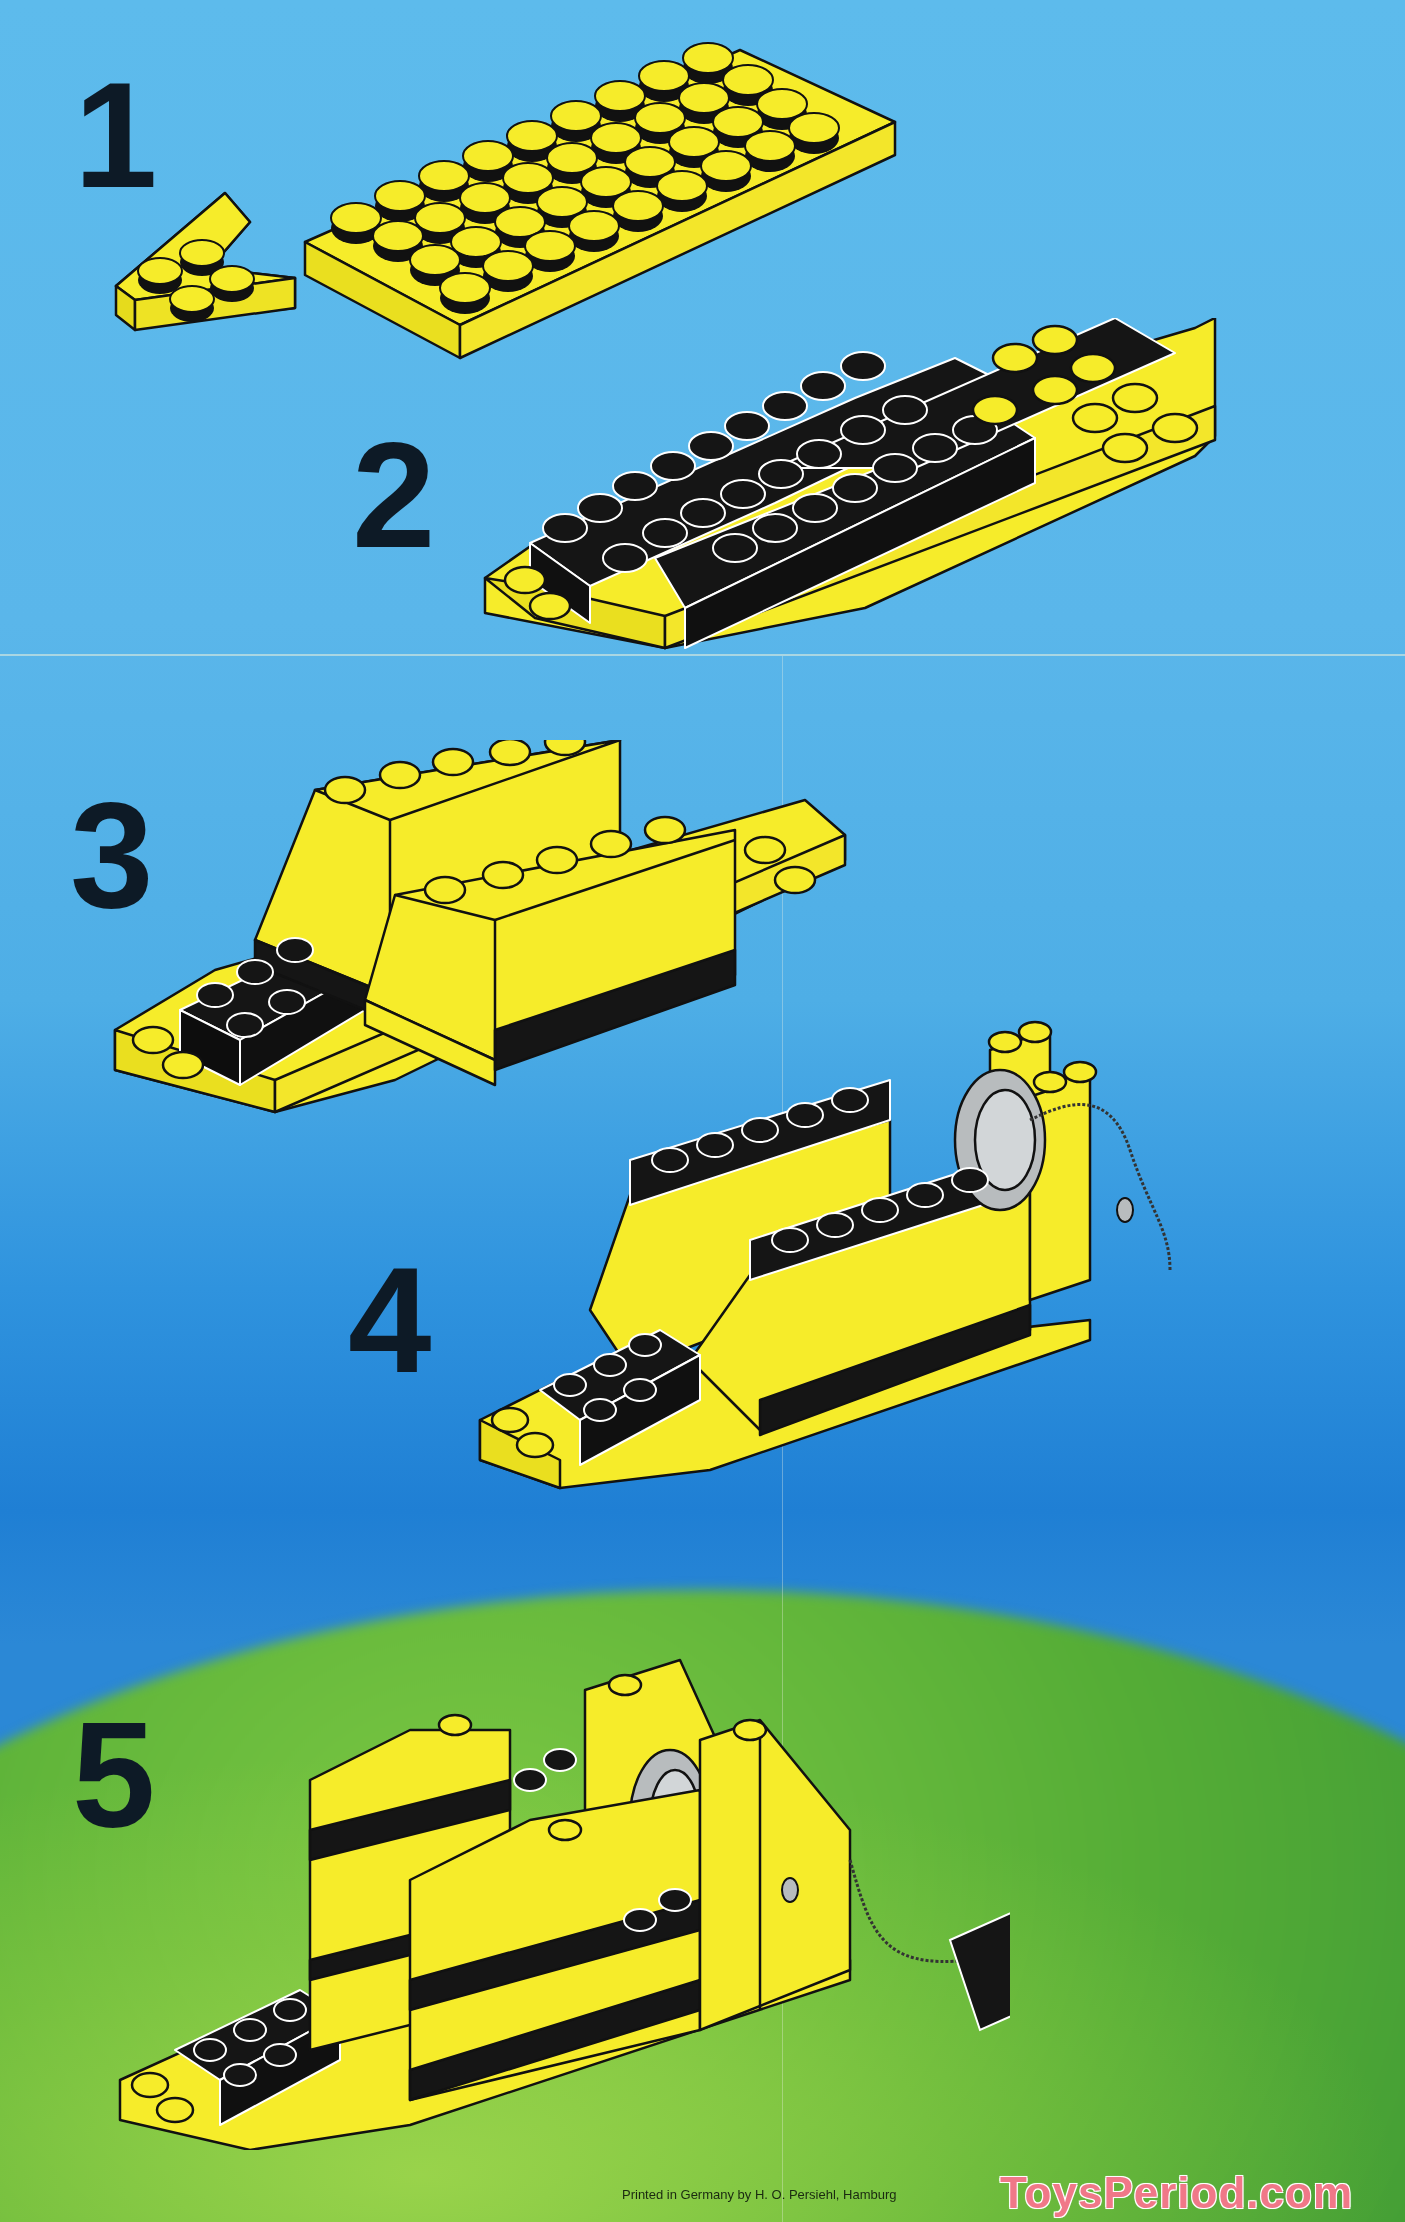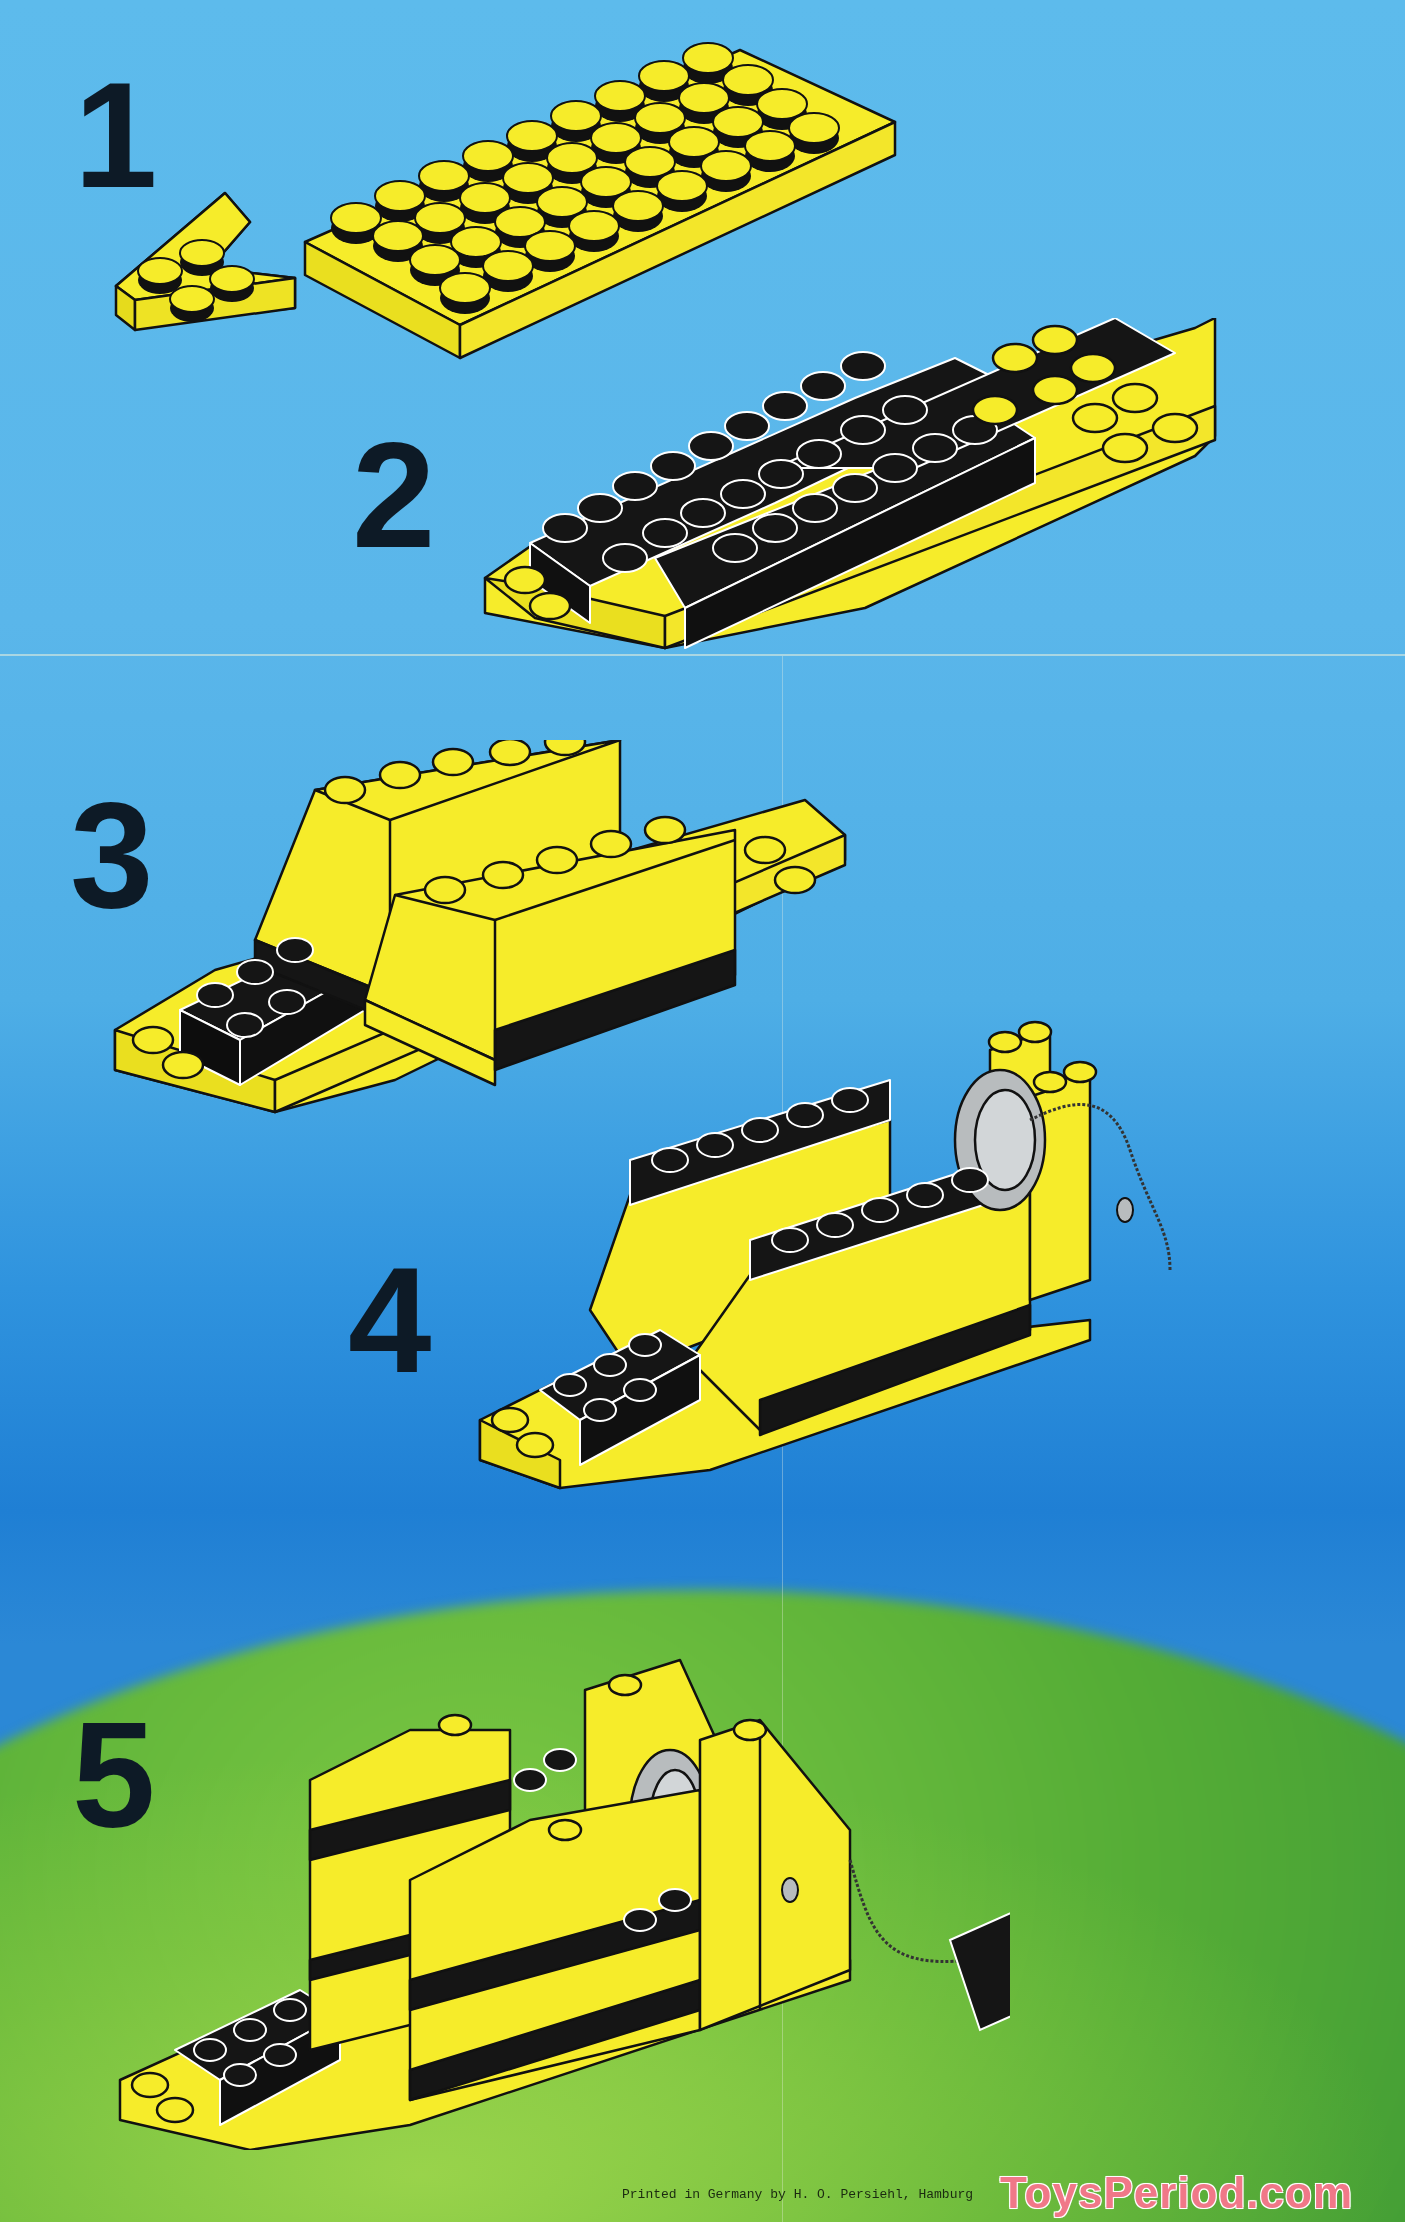--- a/index.html
+++ b/index.html
@@ -30,21 +30,21 @@
     position: absolute; left: 782px; top: 656px; width: 1px; height: 1566px;
     background: rgba(235,240,230,0.35);
   }
   .step-num {
     position: absolute; font-weight: bold; color: #0d1a26;
     font-size: 150px; line-height: 1; letter-spacing: -4px;
   }
   .step-art { position: absolute; }
   .printer {
     position: absolute; left: 622px; top: 2187px;
-    font-size: 13px; color: #1a2a10; font-family: Liberation Mono, monospace;
+    font-size: 13px; color: #1a2a10;
   }
   .watermark {
     position: absolute; left: 1000px; top: 2168px;
     font-size: 44px; font-weight: bold; color: #f07888;
     letter-spacing: 1px;
     text-shadow: 0 0 2px #ffffff, 1px 1px 0 #ffffff, -1px -1px 0 #ffffff, 1px -1px 0 #ffffff, -1px 1px 0 #ffffff;
   }
 </style>
 </head>
 <body>

